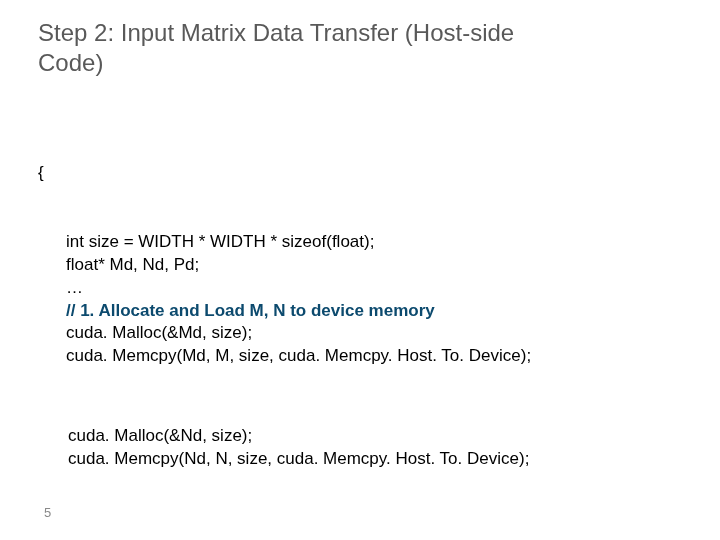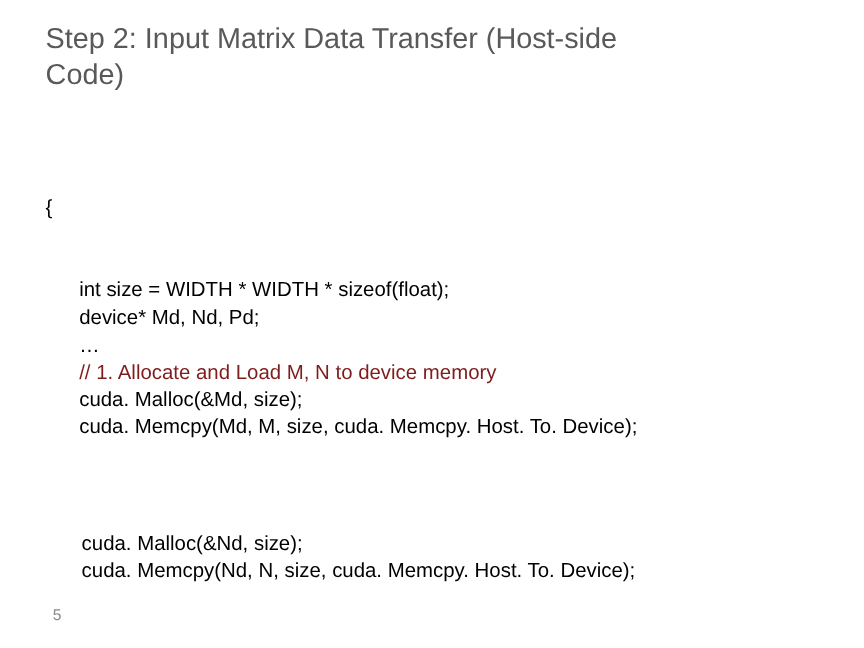--- a/index.html
+++ b/index.html
@@ -1,34 +1,34 @@
 <!DOCTYPE html>
 <html><head>
 <meta charset="utf-8">
 <style>
   * { box-sizing: border-box; margin: 0; padding: 0; }
   html, body { width: 720px; height: 540px; background: #fff; font-family: Arial, Helvetica, sans-serif; }
   .slide { width: 612px; height: 540px; position: relative; padding: 18px 30px 8px 38px; }
   .title { color: #595959; font-size: 24px; line-height: 1.25; margin-bottom: 38px; }
   .code { color: #000; font-size: 17px; line-height: 1.35; white-space: pre; }
   .code .indent { padding-left: 28px; display: block; }
-  .code .indent2 { padding-left: 30px; display: block; margin-top: 28px; }
-  .code .comment-green { color: #7f1d1d; }
+  .code .indent2 { padding-left: 30px; display: block; margin-top: 11px; }
+  .code .comment-green { color: #0c4a6e; font-weight: bold; }
   .page-num { position: absolute; left: 44px; bottom: 20px; color: #898989; font-size: 13px; }
 </style>
 </head>
 <body>
 
 <div class="slide">
   <div class="title">Step 2: Input Matrix Data Transfer (Host-side Code)</div>
 
   <div class="code">
     <div>{</div>
     <span class="indent"><span>int size = WIDTH * WIDTH * sizeof(float);</span>
-<span>device* Md, Nd, Pd;</span>
+<span>float* Md, Nd, Pd;</span>
 <span>…</span>
 <span class="comment-green">// 1. Allocate and Load M, N to device memory</span>
 <span>cuda. Malloc(&amp;Md, size);</span>
 <span>cuda. Memcpy(Md, M, size, cuda. Memcpy. Host. To. Device);</span></span>
     <span class="indent2"><span>cuda. Malloc(&amp;Nd, size);</span>
 <span>cuda. Memcpy(Nd, N, size, cuda. Memcpy. Host. To. Device);</span></span>
     
   </div>
 
   <div class="page-num">5</div>

